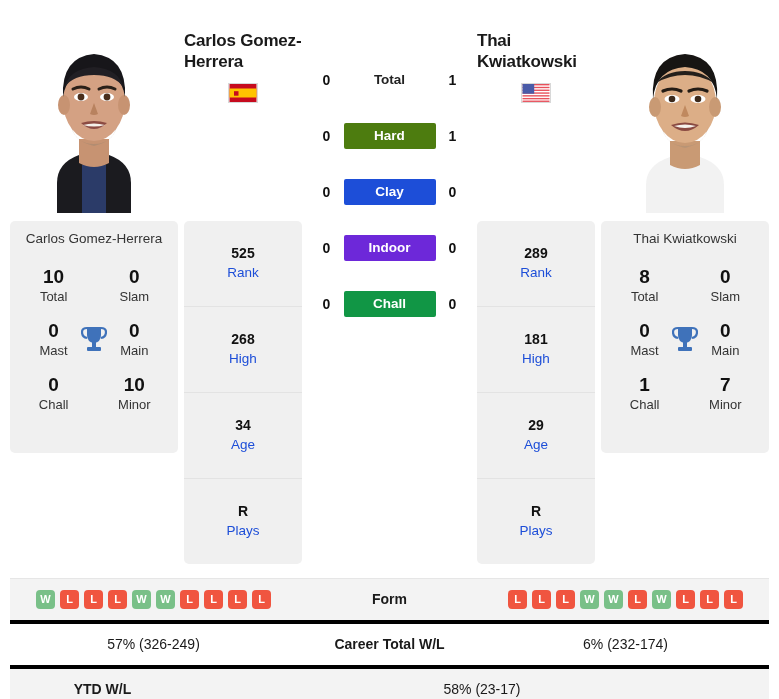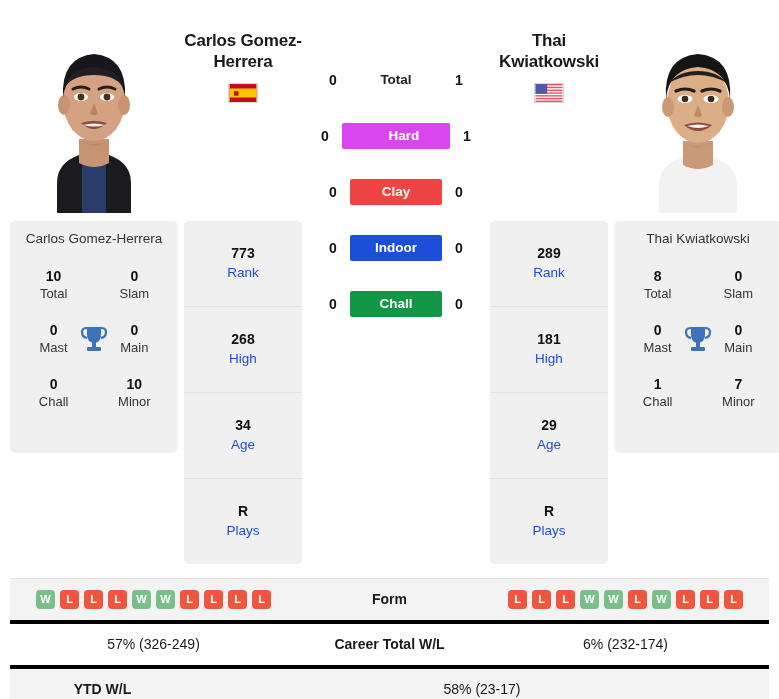--- a/index.html
+++ b/index.html
@@ -41,21 +41,20 @@
   }
   .photo {
     width: 118px;
     height: 200px;
     position: relative;
   }
   .photo svg { display: block; width: 100%; height: 100%; }
 
   
   .name-head {
-    text-align: center;
     padding-top: 22px;
   }
   .name-head .pname {
     font-size: 17px;
     font-weight: bold;
     line-height: 1.25;
     color: #1a1a1a;
     letter-spacing: -0.2px;
   }
   .flag {
@@ -88,21 +87,21 @@
   .trow {
     display: flex;
     align-items: center;
     justify-content: space-between;
     height: 54px;
     padding: 0 12px;
     box-sizing: border-box;
     position: relative;
   }
   .tcell { width: 52px; text-align: center; }
-  .tcell .num { font-size: 14px; font-weight: bold; color: #111; line-height: 1.35; }
+  .tcell .num { font-size: 19px; font-weight: bold; color: #111; line-height: 1.35; }
   .tcell .lab { font-size: 13px; color: #333; line-height: 1.3; }
   .trophy { width: 30px; display: flex; justify-content: center; }
   .trophy svg { display: block; }
 
   
   .rank-card {
     background: #f0f0f0;
     border-radius: 5px;
     margin-top: 118px;
     overflow: hidden;
@@ -283,21 +282,21 @@
         <div class="flag">
           <svg viewBox="0 0 30 20">
             <rect x="0" y="0" width="30" height="20" fill="#c60b1e"></rect>
             <rect x="0" y="5" width="30" height="10" fill="#ffc400"></rect>
             <rect x="5" y="8" width="5" height="5" fill="#c60b1e"></rect>
           </svg>
         </div>
       </div>
       <div class="rank-card">
         <div class="rank-cell">
-          <div class="num">773</div>
+          <div class="num">525</div>
           <div class="lab">Rank</div>
         </div>
         <div class="rank-cell">
           <div class="num">268</div>
           <div class="lab">High</div>
         </div>
         <div class="rank-cell">
           <div class="num">34</div>
           <div class="lab">Age</div>
         </div>
@@ -310,31 +309,31 @@
 
     <div class="center-col">
       <div class="surface-block" id="surface-block">
           <div class="srow">
             <div class="sval">0</div>
             <div class="sbar plain">Total</div>
             <div class="sval">1</div>
           </div>
           <div class="srow">
             <div class="sval">0</div>
-            <div class="sbar" style="background: #d946ef; padding-left: 16px;">Hard</div>
+            <div class="sbar" style="background: #4d7c0f;">Hard</div>
             <div class="sval">1</div>
           </div>
           <div class="srow">
             <div class="sval">0</div>
-            <div class="sbar" style="background: #ef4444;">Clay</div>
+            <div class="sbar" style="background: #1d4ed8;">Clay</div>
             <div class="sval">0</div>
           </div>
           <div class="srow">
             <div class="sval">0</div>
-            <div class="sbar" style="background: #1d4ed8;">Indoor</div>
+            <div class="sbar" style="background: #6d28d9;">Indoor</div>
             <div class="sval">0</div>
           </div>
           <div class="srow">
             <div class="sval">0</div>
             <div class="sbar" style="background: rgb(17, 150, 69);">Chall</div>
             <div class="sval">0</div>
           </div>
         </div>
     </div>
 

